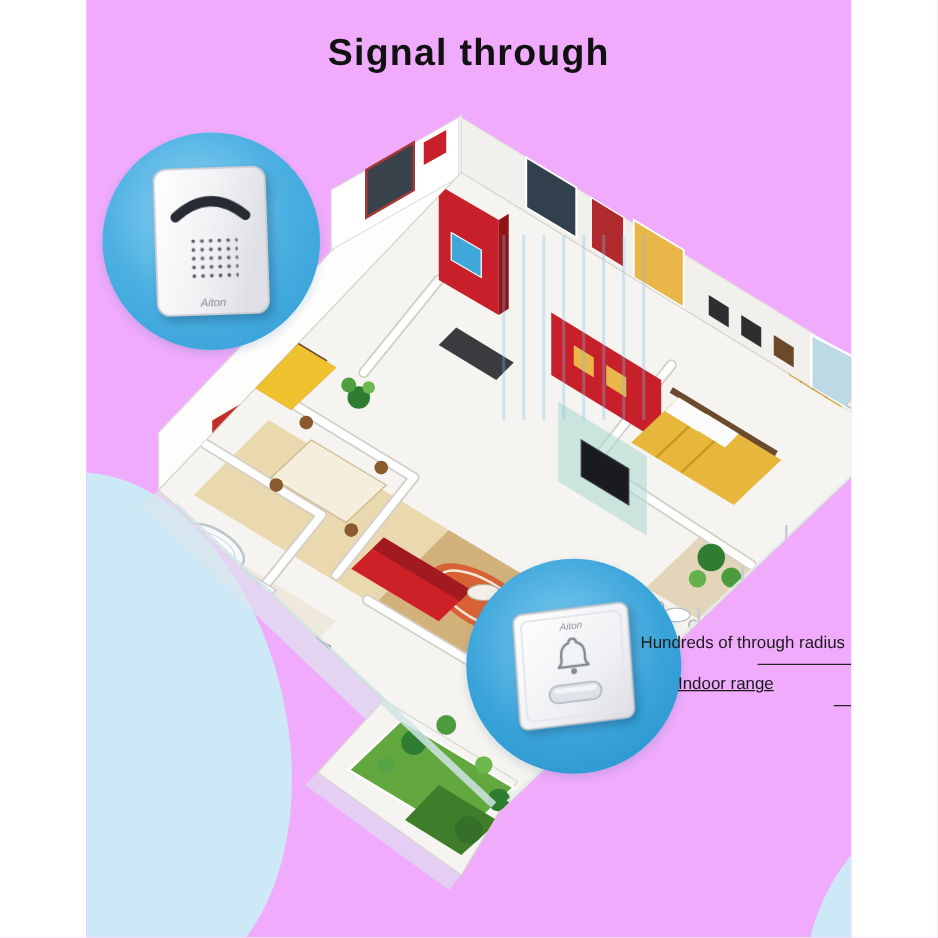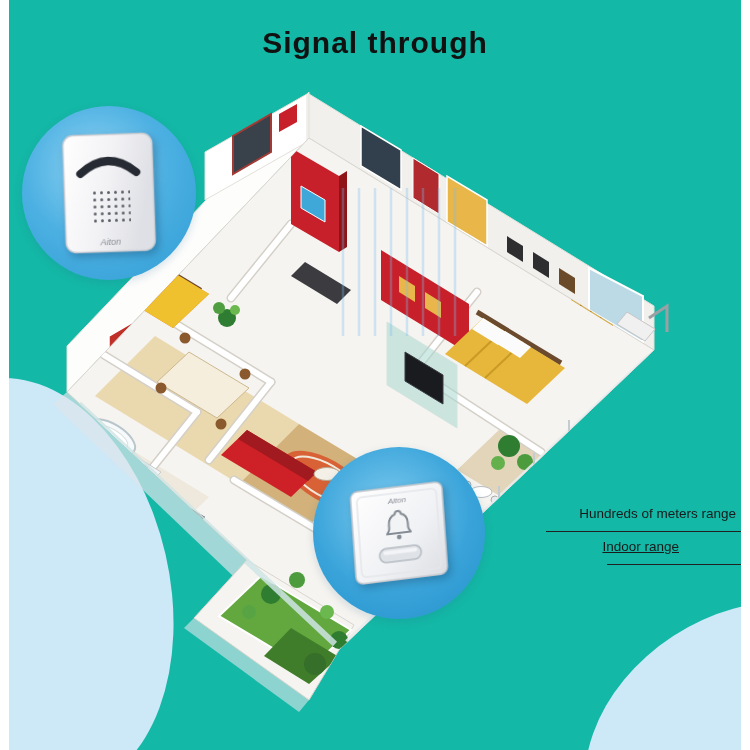--- a/index.html
+++ b/index.html
@@ -1,16 +1,16 @@
 <!DOCTYPE html>
 <html><head>
 <meta charset="utf-8">
 <style>
   html,body{margin:0;padding:0;background:#ffffff;}
-  #stage{position:relative;width:732px;height:750px;margin:0 auto;background:#14b8a6;overflow:hidden;
+  #stage{position:relative;width:612px;height:750px;margin:0 auto;background:#f0abfc;overflow:hidden;
          font-family:"Liberation Sans",sans-serif;}
   #stage svg{display:block;}
   .scene{position:absolute;left:0;top:0;z-index:1;}
   .title{position:absolute;top:26px;left:0;width:100%;text-align:center;z-index:6;
          font-size:30px;font-weight:600;letter-spacing:1px;color:#111;}
   .highlight-circle{position:absolute;border-radius:50%;z-index:3;
          display:flex;align-items:center;justify-content:center;
          background:radial-gradient(circle at 42% 36%, #8fd3f2 0%, #4cb0e2 48%, #2f9cd4 100%);
          box-shadow:0 3px 8px rgba(40,100,140,0.18);}
   #receiver-circle{left:13px;top:106px;width:174px;height:174px;}
@@ -260,18 +260,18 @@
         <rect x="8" y="8" width="80" height="80" rx="5" fill="none" stroke="#e4e6ea" stroke-width="1.5"></rect>
         <text x="48" y="18" text-anchor="middle" font-size="8" font-style="italic" fill="#8a8e95">Aiton</text>
         <path d="M48 26 c-1.8 0 -3 1.2 -3 3 c-4.5 1.5 -6.5 5.5 -6.5 10 v4 c0 2.5 -2 4 -2.5 5 h24 c-0.5 -1 -2.5 -2.5 -2.5 -5 v-4 c0 -4.5 -2 -8.5 -6.5 -10 c0 -1.8 -1.2 -3 -3 -3 z" fill="#f2f3f5" stroke="#858b94" stroke-width="2" stroke-linejoin="round"></path>
         <circle cx="48" cy="52" r="2.4" fill="#858b94"></circle>
         <rect x="27" y="62" width="42" height="14" rx="7" fill="#dfe2e6" stroke="#b6bcc4" stroke-width="1.5"></rect>
         <rect x="31" y="64.5" width="34" height="4" rx="2" fill="#f6f7f9" opacity="0.85"></rect>
       </svg>
     </div>
   </div>
 
-  <div class="ann-label" id="radius-label">Hundreds of meters range</div>
+  <div class="ann-label" id="radius-label">Hundreds of through radius</div>
   <div class="ann-line" id="radius-line"></div>
   <div class="ann-label" id="indoor-label">Indoor range</div>
   <div class="ann-line" id="indoor-line"></div>
 
 </div>
 
 </body></html>

